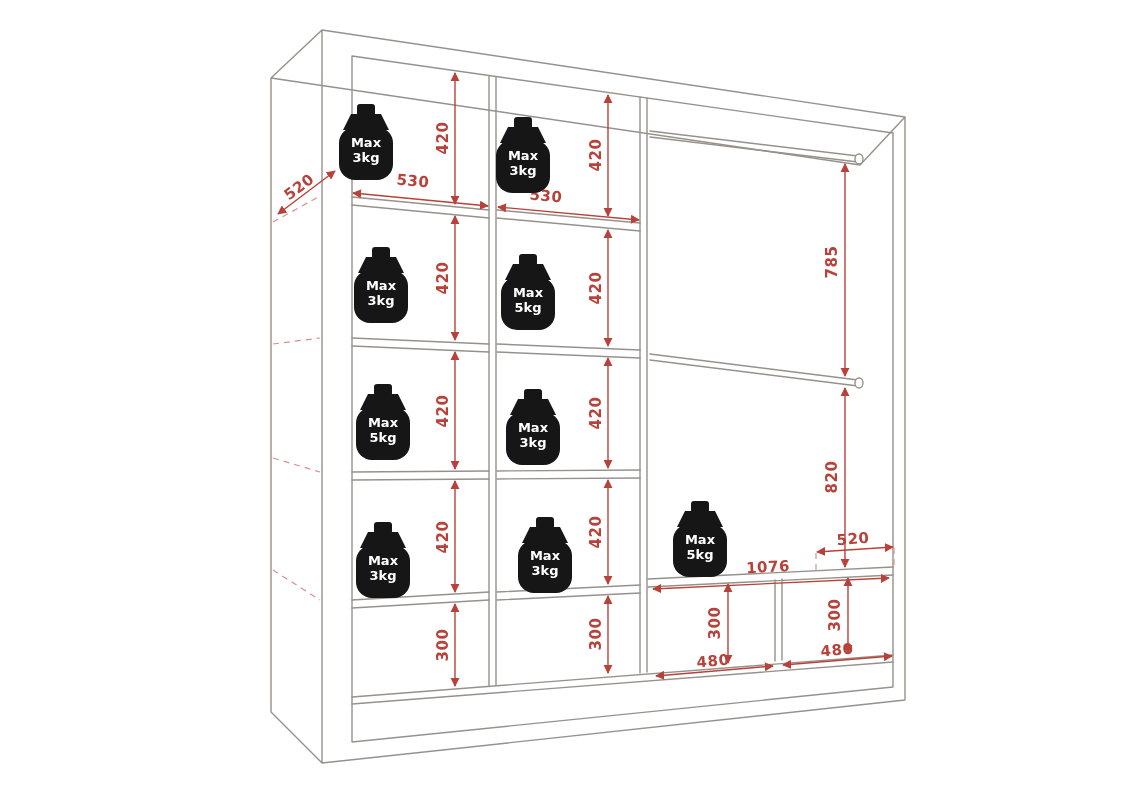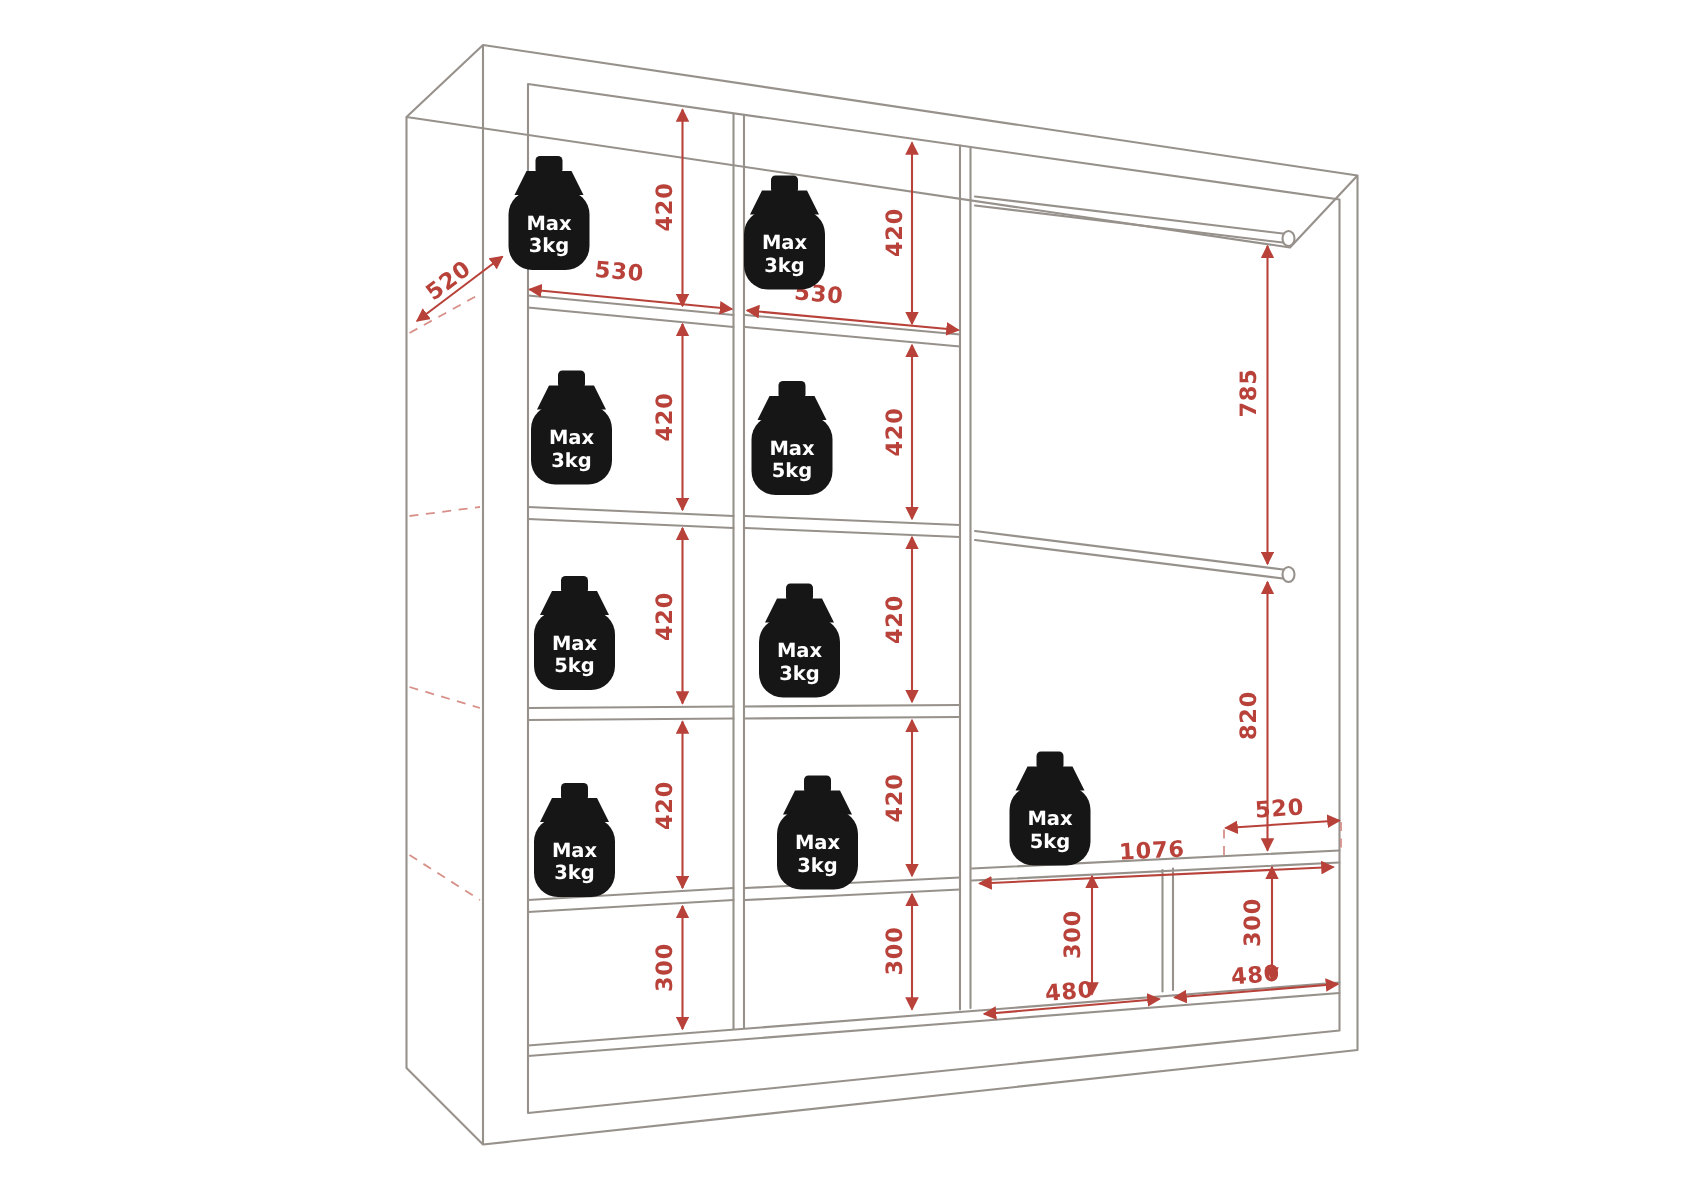--- a/index.html
+++ b/index.html
@@ -11,21 +11,21 @@
   .dimsg { stroke:#b8423a; stroke-width:1.4; fill:none; }
   .railend { stroke:#97918b; stroke-width:1.4; fill:#ffffff; }
   .dim {
     position:absolute; color:#b8423a; font-weight:bold; font-size:15px;
     white-space:nowrap; letter-spacing:0.5px;
   }
   .weight { position:absolute; width:56px; height:78px; }
   .weight svg { position:absolute; left:0; top:0; fill:#161616; }
   .wtext {
     position:absolute; left:0; top:32px; width:100%; height:44px;
-    display:flex; flex-direction:column; align-items:center; justify-content:center;
+    display:flex; flex-direction:column; align-items:center; 
     color:#ffffff; font-weight:bold; font-size:13px; line-height:15px;
   }
 </style>
 </head>
 <body>
 
 <div class="stage">
 
   <svg class="art" width="1123" height="794" viewBox="0 0 1123 794">
     <defs>

